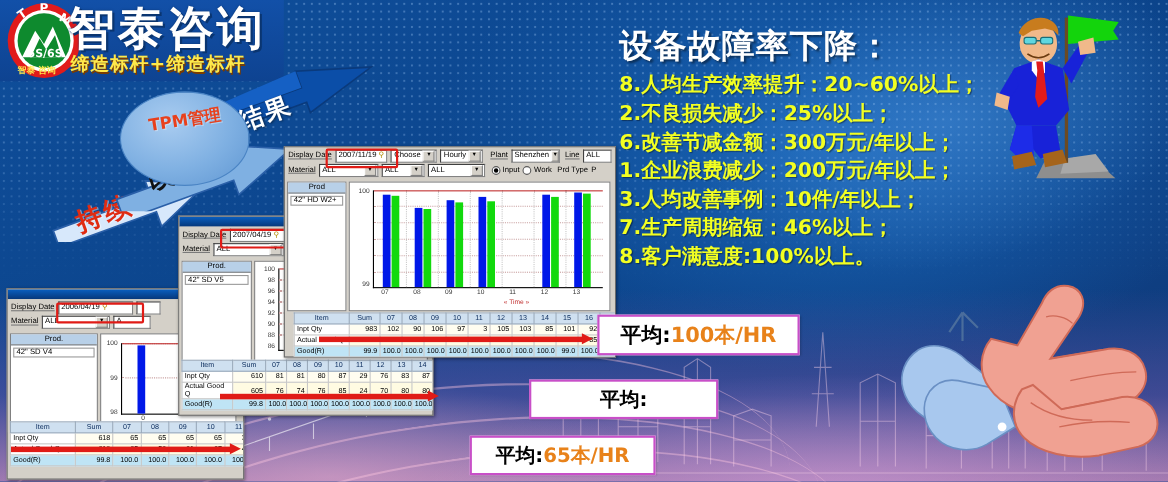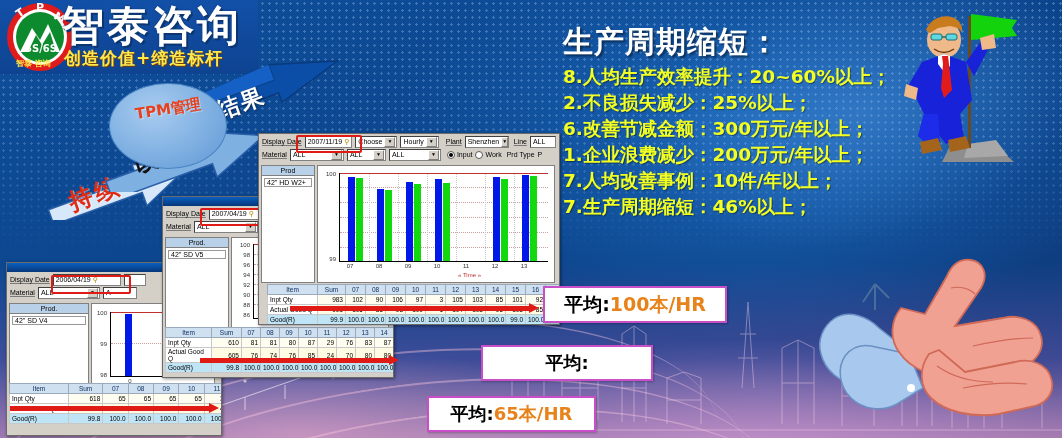--- a/index.html
+++ b/index.html
@@ -216,21 +216,21 @@
     <ellipse cx="34" cy="35" rx="24" ry="25" fill="#0e8a2e"></ellipse>
     <path d="M14 50 L26 26 L34 38 L42 22 L54 50 Z" fill="#ffffff"></path>
     <path d="M22 50 L30 33 L36 43 L44 30 L50 50 Z" fill="#0e8a2e"></path>
     <text x="13" y="16" font-family="DejaVu Sans, sans-serif" font-size="11" font-weight="bold" fill="#ffffff" transform="rotate(-34 13 16)">T</text>
     <text x="30" y="9" font-family="DejaVu Sans, sans-serif" font-size="11" font-weight="bold" fill="#ffffff">P</text>
     <text x="47" y="16" font-family="DejaVu Sans, sans-serif" font-size="11" font-weight="bold" fill="#ffffff" transform="rotate(30 47 16)">M</text>
     <text x="19" y="50" font-family="DejaVu Sans, sans-serif" font-size="10" font-weight="bold" fill="#ffffff">5S/6S</text>
     <text x="10" y="64" font-family="DejaVu Sans, sans-serif" font-size="8" font-weight="bold" fill="#ffe94a">智泰 咨询</text>
   </svg>
   <div class="brand-cn">智泰咨询</div>
-  <div class="brand-sub">创造价值+缔造标杆</div>
+  <div class="brand-sub">缔造标杆+缔造标杆</div>
 
   <div class="flow">
 
     <svg class="arr-chixu" viewBox="0 0 160 60">
       <g transform="rotate(-20 80 30)">
         <path d="M6 24 L100 24 L100 10 L150 32 L100 54 L100 40 L6 40 Z" fill="#d7e8fb" stroke="#2a5fa8" stroke-width="1.5"></path>
       </g>
     </svg>
     <div class="chixu-text">持续</div>
 
@@ -650,28 +650,29 @@
   </div>
   <div class="callout" style="left:481px;top:345px;width:168px;height:32px;font-size:18px;">
     <span class="k">平均:</span>
   </div>
   <div class="callout" style="left:427px;top:396px;width:165px;height:32px;font-size:18px;">
     <span class="k">平均:</span>
     <span class="v">65本/HR</span>
   </div>
 
   <div class="panel">
-    <h1>生产周期缩短：</h1>
+    <h1>设备故障率下降：</h1>
     <ul>
         <li>8.人均生产效率提升：20~60%以上；</li>
         <li>2.不良损失减少：25%以上；</li>
         <li>6.改善节减金额：300万元/年以上；</li>
         <li>1.企业浪费减少：200万元/年以上；</li>
-        <li>7.人均改善事例：10件/年以上；</li>
+        <li>3.人均改善事例：10件/年以上；</li>
         <li>7.生产周期缩短：46%以上；</li>
+        <li>8.客户满意度:100%以上。</li>
       </ul>
   </div>
 
   <svg class="man" viewBox="0 0 150 160">
     <path d="M78 142 L120 138 L142 158 L70 158 Z" fill="#8e8e8e"></path>
     <path d="M96 140 L124 136 L136 152 L92 154 Z" fill="#a8a8a8"></path>
     <rect x="96" y="12" width="3" height="132" fill="#6b4a22"></rect>
     <path d="M99 10 L145 16 L140 24 L145 32 L99 36 Z" fill="#13d40c"></path>
     <path d="M55 36 C55 24 64 17 72 17 C81 17 89 24 89 36 C89 47 81 54 72 54 C64 54 55 47 55 36 Z" fill="#f0b98a"></path>
     <path d="M54 26 C58 15 70 10 80 13 C88 16 91 22 90 28 L86 24 L78 22 L66 24 L58 29 Z" fill="#c87c1e"></path>

